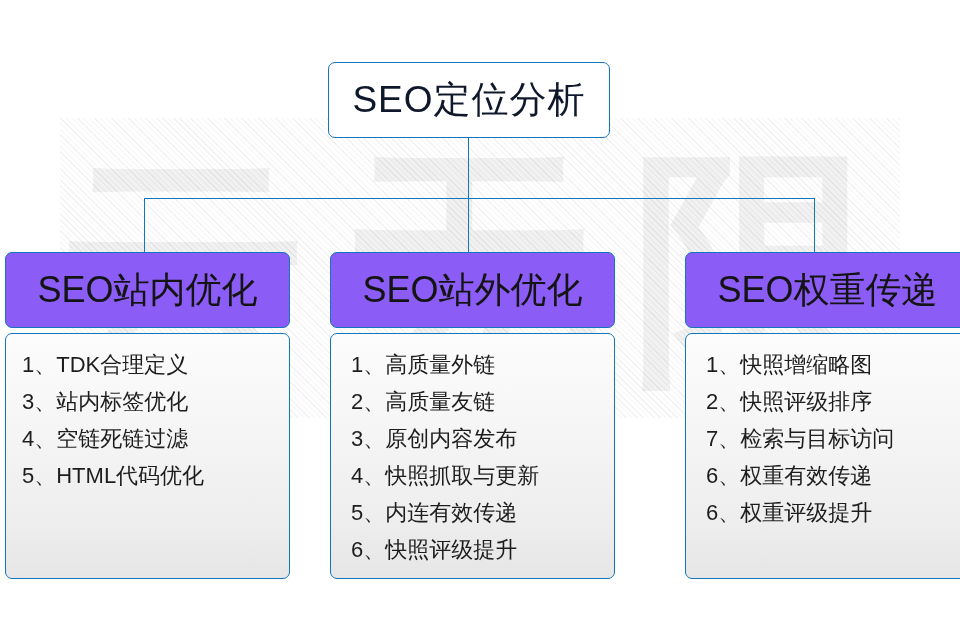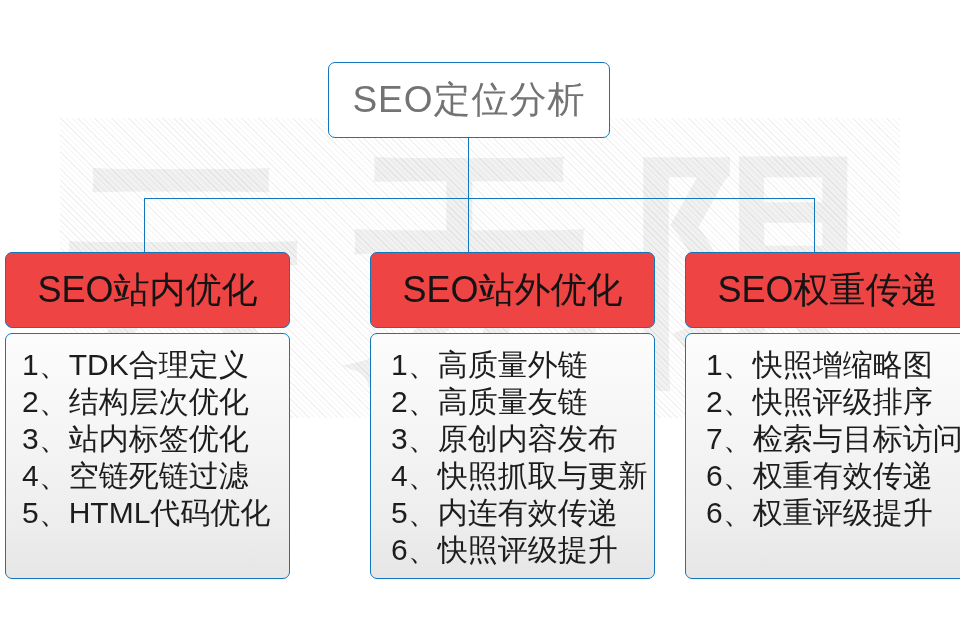--- a/index.html
+++ b/index.html
@@ -82,43 +82,43 @@
     border: 1.4px solid #1176bc;
     border-radius: 7px;
     background: #ffffff;
     display: flex;
     align-items: center;
     justify-content: center;
     z-index: 3;
   }
   .root-box .title {
     font-size: 37px;
-    color: #737373;
+    color: #0f172a;
     letter-spacing: 1px;
     white-space: nowrap;
   }
 
   
   .column {
     position: absolute;
     top: 252px;
     width: 285px;
     z-index: 3;
   }
   .col-1 { left: 5px; }
-  .col-2 { left: 330px; margin-left: 40px; }
+  .col-2 { left: 330px; }
   .col-3 { left: 685px; }
 
   .col-header {
     box-sizing: border-box;
     width: 100%;
     height: 76px;
     border: 1.4px solid #1176bc;
     border-radius: 7px;
-    background: #ef4444;
+    background: #8b5cf6;
     display: flex;
     align-items: center;
     justify-content: center;
   }
   .col-header .col-title {
     font-size: 36px;
     color: #141414;
     white-space: nowrap;
     letter-spacing: 0px;
   }
@@ -137,21 +137,21 @@
     justify-content: flex-start;
     overflow: hidden;
   }
 
   .item-list {
     list-style: none;
     margin: 0;
     padding: 0 0 0 16px;
   }
   .list-item {
-    font-size: 30px;
+    font-size: 22px;
     line-height: 37px;
     color: #1d1d1d;
     white-space: nowrap;
     letter-spacing: 0px;
   }
   .col-2 .item-list, .col-3 .item-list { padding-left: 20px; }
 </style>
 </head>
 <body>
 
@@ -170,21 +170,20 @@
     <span class="title">SEO定位分析</span>
   </div>
 
   <div class="column col-1">
     <div class="col-header">
       <span class="col-title">SEO站内优化</span>
     </div>
     <div class="col-body">
       <ul class="item-list">
         <li class="list-item">1、TDK合理定义</li>
-        <li class="list-item">2、结构层次优化</li>
         <li class="list-item">3、站内标签优化</li>
         <li class="list-item">4、空链死链过滤</li>
         <li class="list-item">5、HTML代码优化</li>
       </ul>
     </div>
   </div>
 
   <div class="column col-2">
     <div class="col-header">
       <span class="col-title">SEO站外优化</span>

